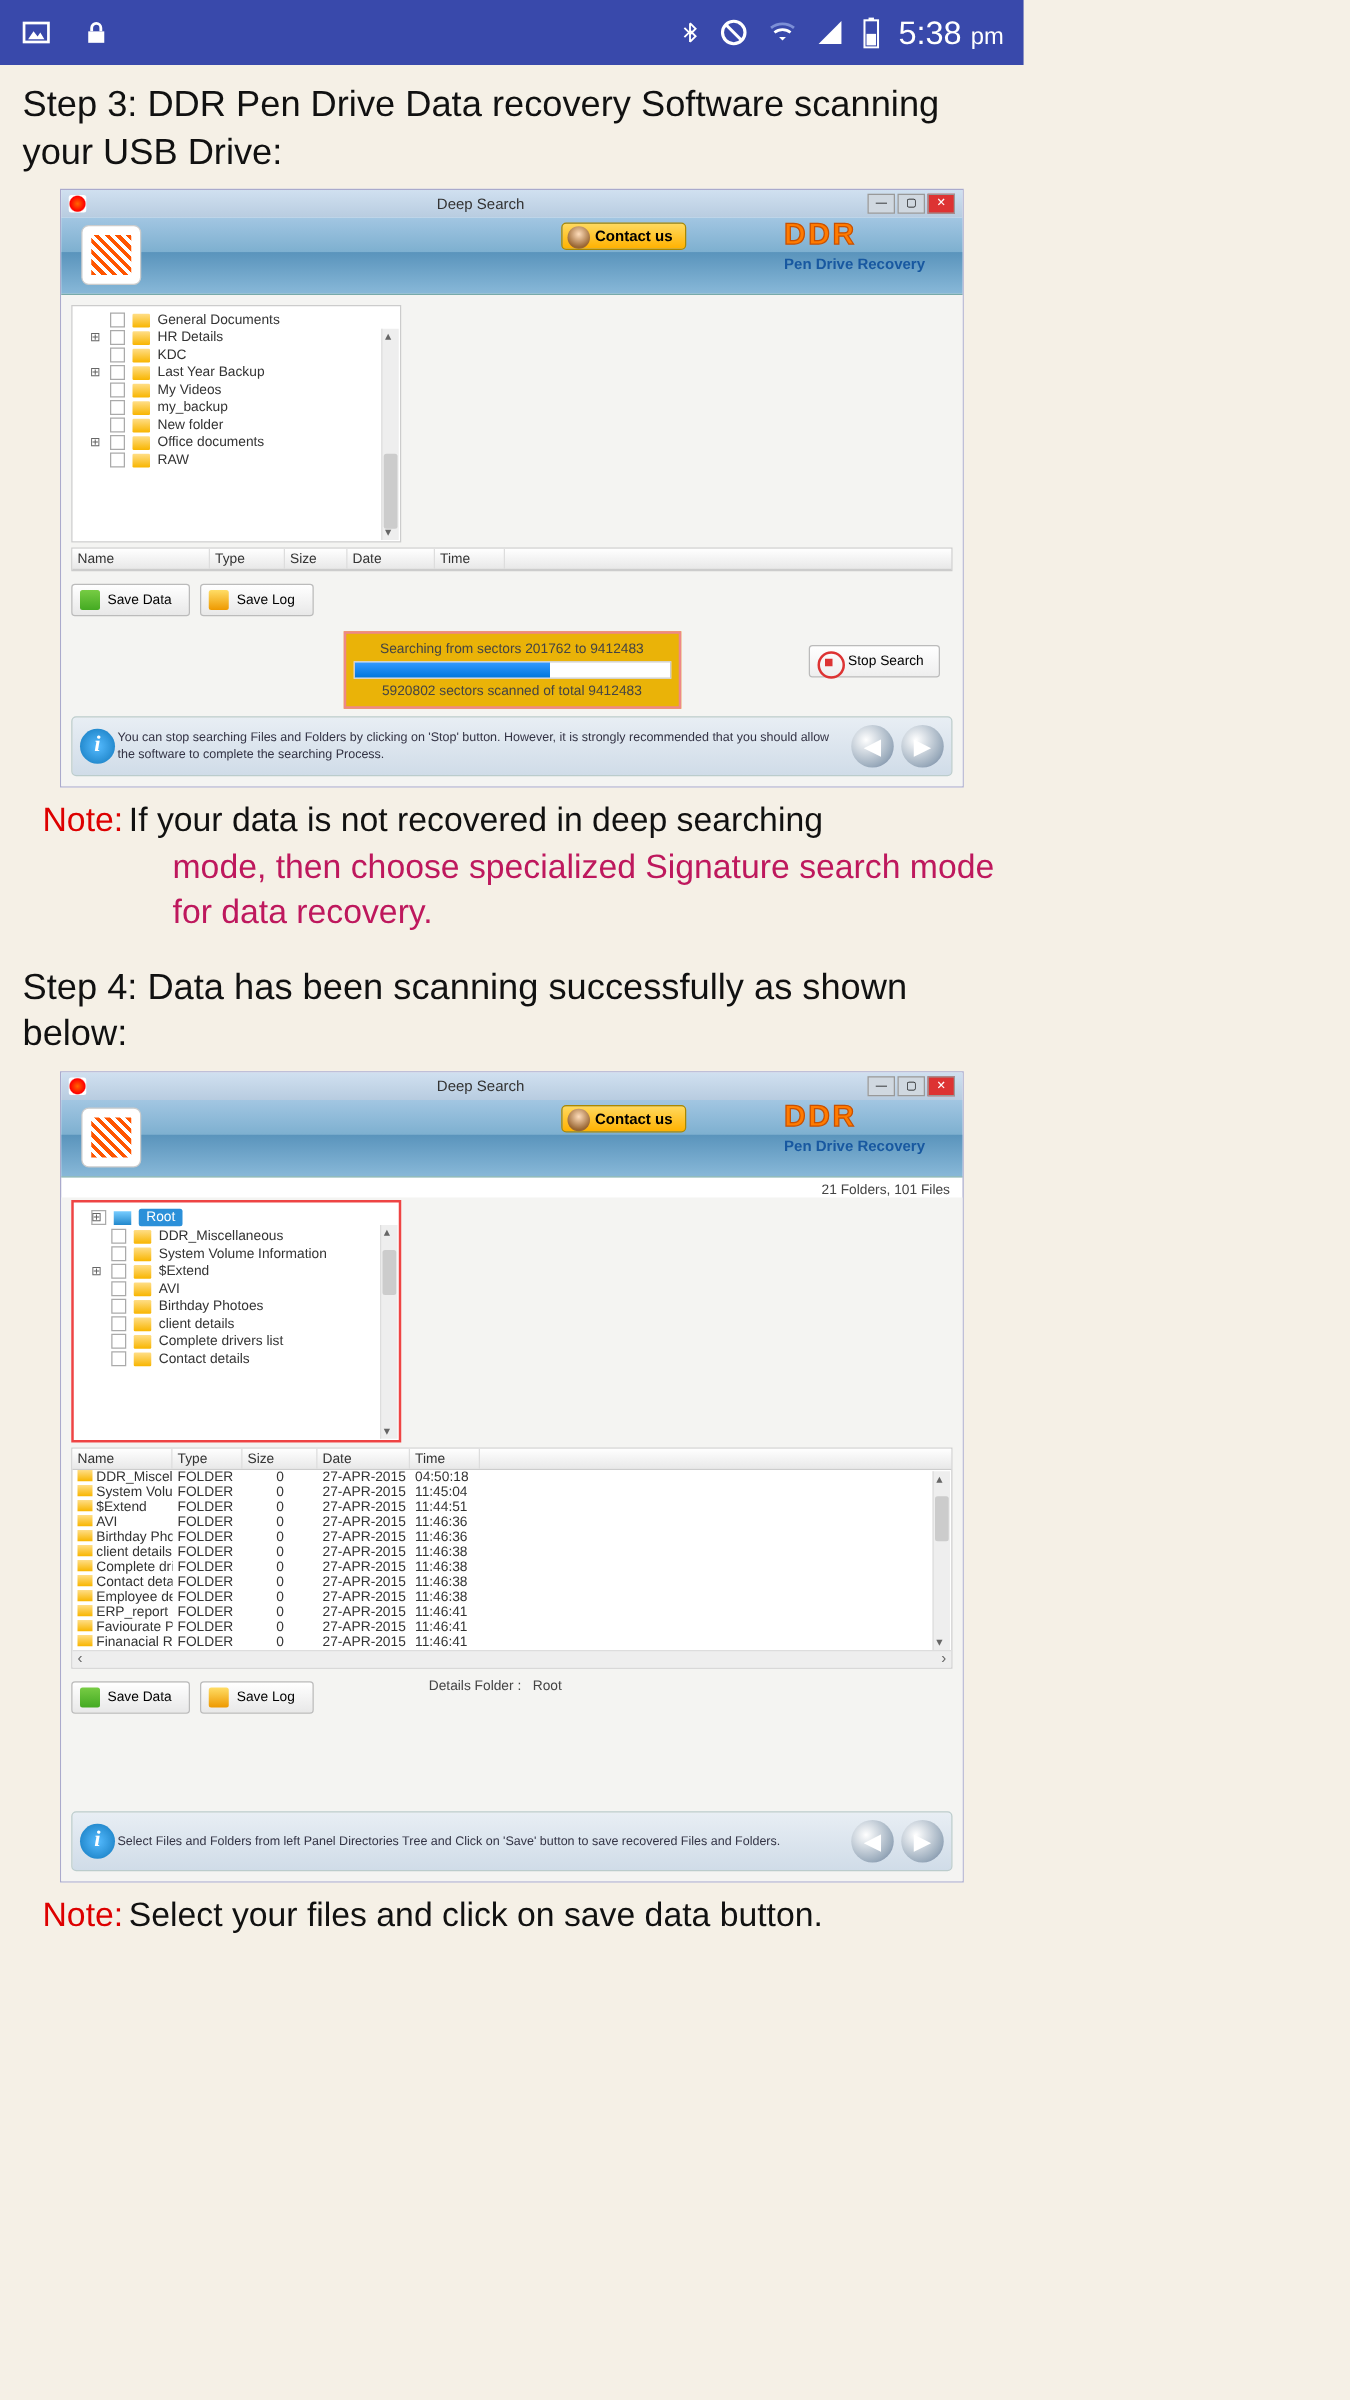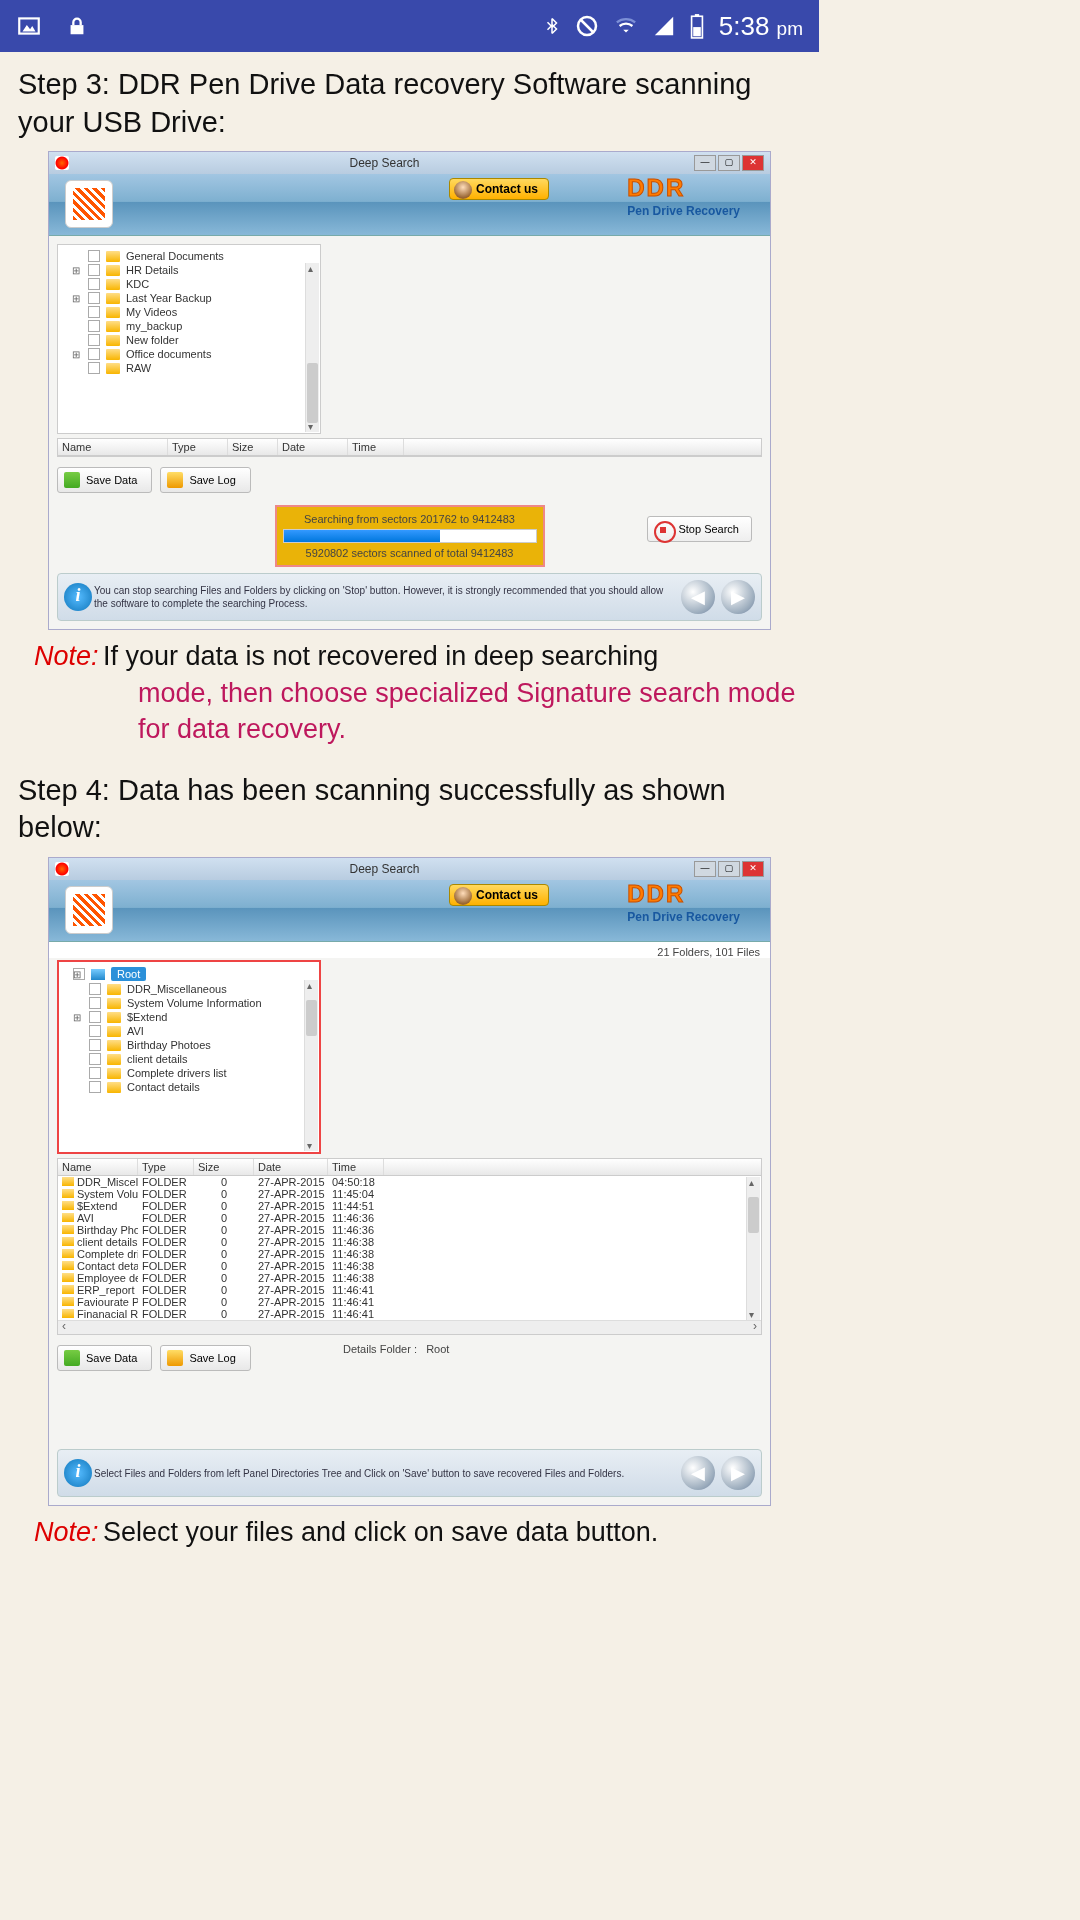--- a/index.html
+++ b/index.html
@@ -4,21 +4,21 @@
 <style>
 * { box-sizing: border-box; margin: 0; padding: 0; }
 body { font-family: Arial, sans-serif; background: #f5f0e6; width: 819px; }
 .status-bar { background: #3949ab; color: #fff; height: 52px; display: flex; align-items: center; justify-content: space-between; padding: 0 16px; font-size: 26px; }
 .status-left { display: flex; gap: 24px; align-items: center; }
 .status-right { display: flex; gap: 14px; align-items: center; }
 .status-time { font-weight: 500; }
 .content { padding: 14px 18px; }
 .step-title { font-size: 29px; font-weight: 400; color: #111; margin-bottom: 10px; line-height: 1.3; }
 .note-line { margin-top: 8px; margin-bottom: 24px; padding-left: 16px; }
-.note-label { color: #d00; font-size: 27px; font-style: italic; }
+.note-label { color: #d00; font-size: 27px; }
 .note-text { font-size: 27px; color: #111; line-height: 1.35; }
 .note-indent { padding-left: 104px; font-size: 27px; color: #be185d; line-height: 1.35; }
 .app-window { border: 1px solid #aac; background: #fff; margin: 6px 30px 6px 30px; font-size: 12px; }
 .titlebar { background: linear-gradient(#d0e0f0,#b8cce0); height: 22px; display: flex; align-items: center; padding: 0 6px; position: relative; }
 .titlebar-icon { width: 14px; height: 14px; background: radial-gradient(circle,#f60,#f00 60%,#fff 70%); border-radius: 2px; margin-right: 6px; }
 .titlebar-title { flex: 1; text-align: center; color: #333; font-size: 12px; }
 .titlebar-btns { display: flex; gap: 2px; }
 .tbtn { width: 22px; height: 16px; background: #d0d8e0; border: 1px solid #999; font-size: 9px; line-height: 13px; text-align: center; }
 .tbtn.close { background: #d33; color: #fff; }
 .header-ribbon { background: linear-gradient(#a2c6e2,#7eb0d0 45%,#5a94bc 46%,#88b8d8); height: 62px; position: relative; border-bottom: 1px solid #7aa; }

